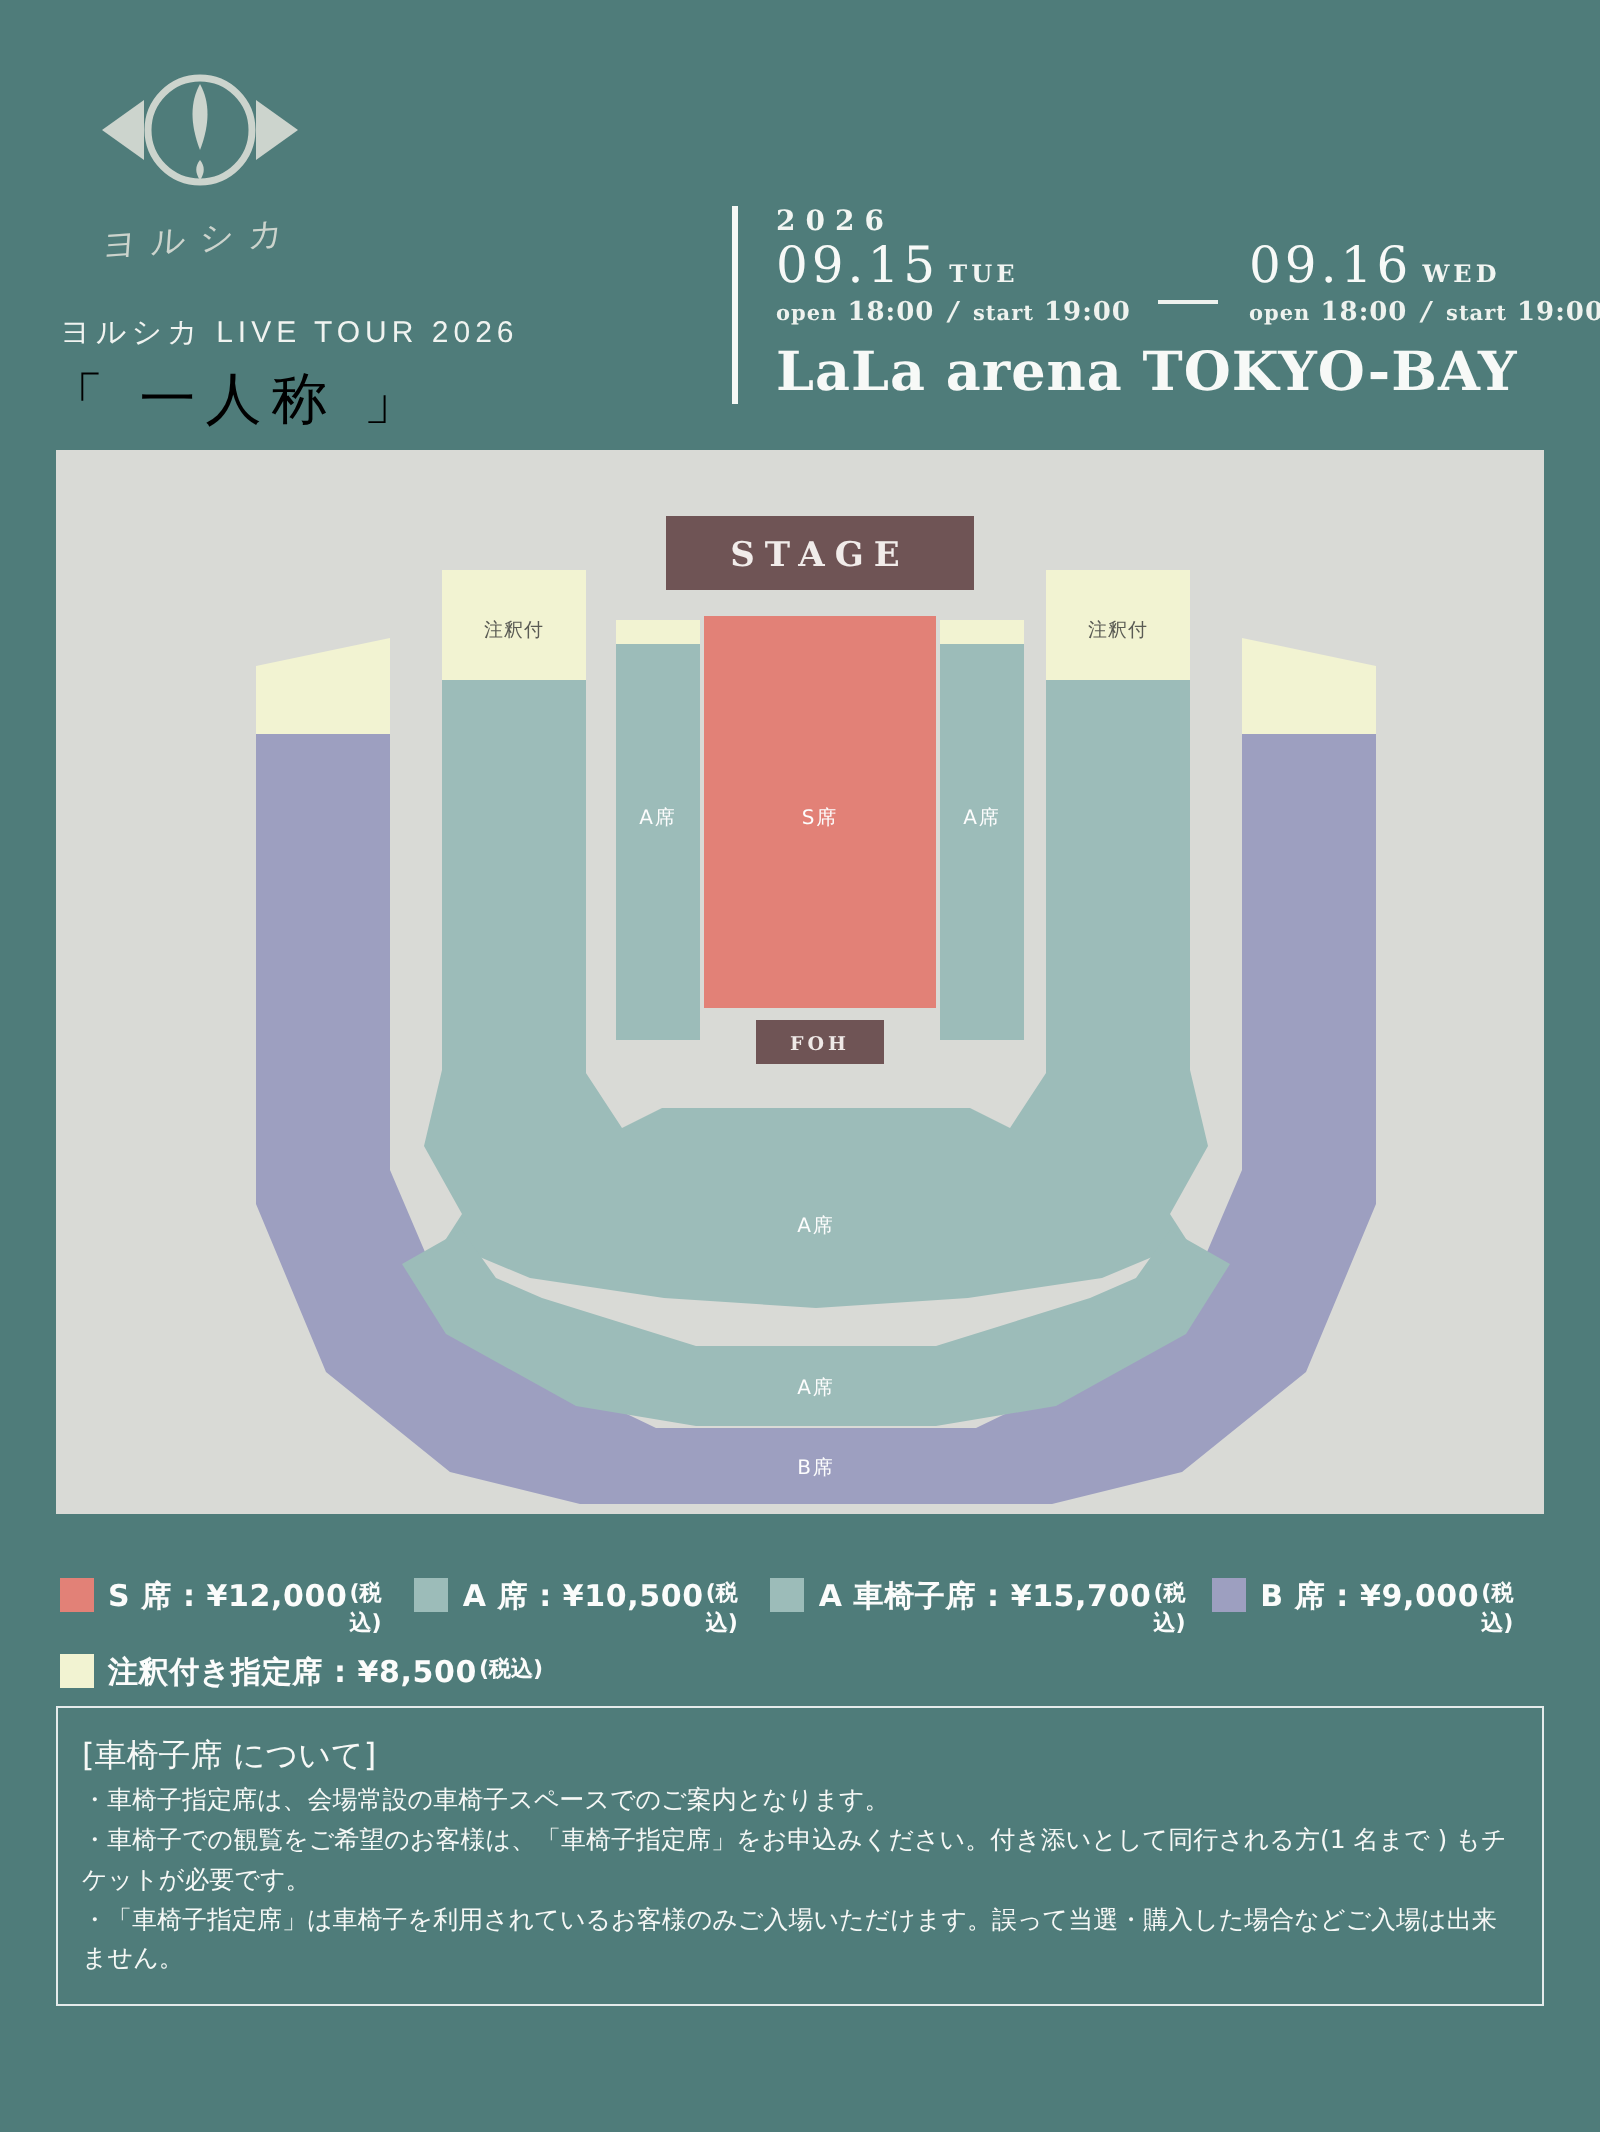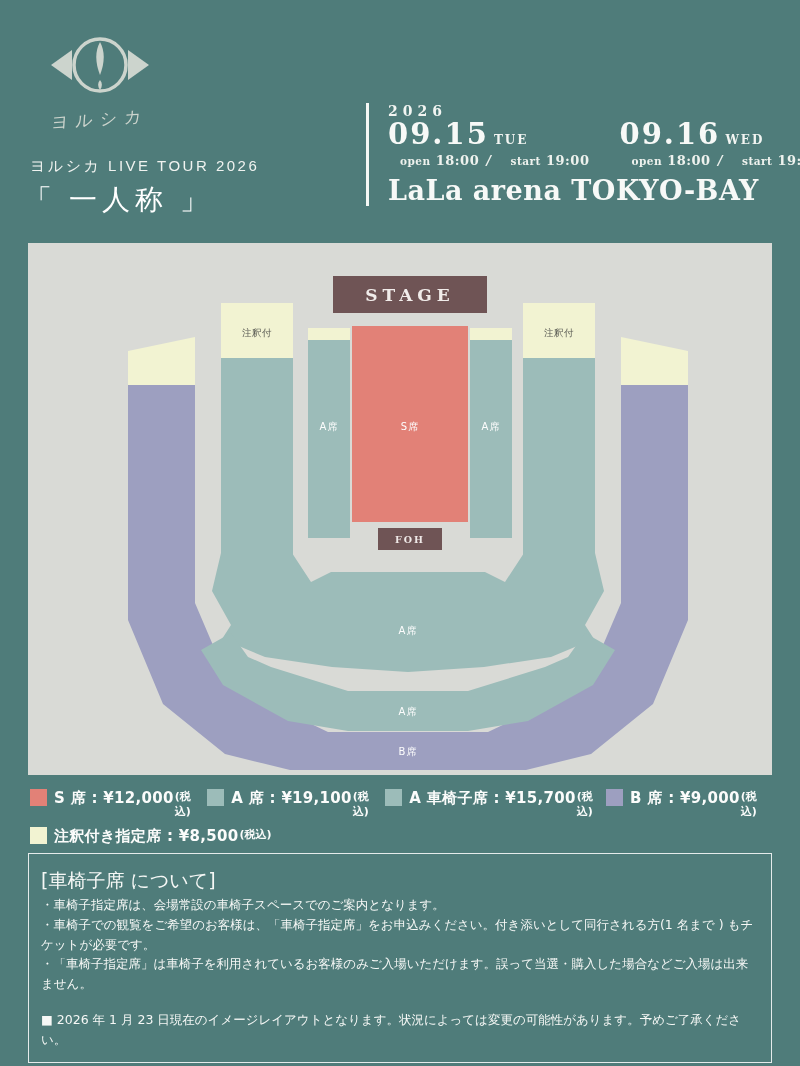--- a/index.html
+++ b/index.html
@@ -16,47 +16,47 @@
     font-size:17px;letter-spacing:7px;color:#ccd4cd;margin-top:4px;
     transform:rotate(-4deg) skewX(-8deg);display:inline-block;
   }
   .tour-label{
     position:absolute;left:30px;top:157px;
     font-family:Liberation Sans, sans-serif;
     font-size:15px;letter-spacing:2.5px;color:#f0f3f0;white-space:nowrap;
   }
   .tour-title{
     position:absolute;left:24px;top:181px;
-    font-family:Liberation Serif, serif;
-    font-size:28px;letter-spacing:5px;color:#ffffff;white-space:nowrap;
+    font-family:Liberation Sans, sans-serif;
+    font-size:28px;letter-spacing:5px;color:#000000;white-space:nowrap;
   }
 
   
   .dates-block{
     position:absolute;left:366px;top:103px;width:414px;
     border-left:3px solid #f5f8f5;padding-left:19px;
     font-family:"DejaVu Serif","Liberation Serif",serif;
   }
   .year{font-size:14px;font-weight:bold;letter-spacing:5px;color:#f2f5f2;}
   .dates-row{display:flex;align-items:flex-start;margin-top:1px;}
   .date-group{white-space:nowrap;}
   .date-line{line-height:1;}
-  .date-big{font-size:29px;font-weight:bold;letter-spacing:2px;color:#f7f9f7;}
+  .date-big{font-size:25px;font-weight:normal;letter-spacing:2px;color:#f7f9f7;}
   .dow{font-size:12px;font-weight:bold;letter-spacing:2px;color:#f2f5f2;}
   .times{font-size:13px;font-weight:bold;letter-spacing:.5px;margin-top:4px;color:#eef2ee;}
-  .times .sm{font-size:10.5px;margin-left:12px;}
+  .times .sm{font-size:10.5px;}
   .times .slash{font-style:italic;padding:0 2px;}
   .date-sep{width:72px;height:2px;background:#eef2ee;margin:30px 16px 0 14px;}
   .venue{
     font-size:27px;font-weight:bold;letter-spacing:.5px;margin-top:7px;
     color:#f7f9f7;white-space:nowrap;
   }
 
   
-  .map{position:absolute;left:28px;top:243px;width:744px;height:532px;}
+  .map{position:absolute;left:28px;top:225px;width:744px;height:532px;}
   .map svg{display:block;}
   .stage-text{font-family:"DejaVu Serif","Liberation Serif",serif;font-weight:bold;
     font-size:17px;letter-spacing:5px;fill:#f1ecea;text-anchor:middle;}
   .foh-text{font-family:"DejaVu Serif","Liberation Serif",serif;font-weight:bold;
     font-size:9.5px;letter-spacing:2px;fill:#efe9e7;text-anchor:middle;}
   .seat-label{font-family:"DejaVu Sans","Liberation Sans",sans-serif;
     font-size:10px;letter-spacing:1px;fill:#fdfdfd;text-anchor:middle;}
   .seat-label-dark{font-family:"DejaVu Sans","Liberation Sans",sans-serif;
     font-size:9.5px;letter-spacing:.5px;fill:#5a5b54;text-anchor:middle;}
 
@@ -67,21 +67,21 @@
   .swatch{width:17px;height:17px;margin-right:7px;flex:none;}
   .ltext{font-size:15px;font-weight:bold;letter-spacing:.3px;white-space:nowrap;color:#fbfcfb;}
   .ltax{font-size:11px;font-weight:bold;margin-left:1px;color:#fbfcfb;}
 
   
   .notes{
     position:absolute;left:28px;top:853px;width:744px;box-sizing:border-box;
     border:1px solid rgba(255,255,255,.85);padding:11px 12px 13px 12px;
     font-size:12.5px;line-height:1.58;color:#f6f8f6;letter-spacing:0;
   }
-  .notes-title{font-size:19px;}
+  .notes-title{font-size:16px;}
   .note-line{}
   .footnote{margin-top:16px;}
 </style>
 </head>
 <body>
 
 <div class="poster">
 
   <div class="logo">
     <svg width="100" height="76" viewBox="0 0 100 76">
@@ -174,21 +174,21 @@
 
   <div class="legend">
     <div class="legend-row">
       <div class="legend-item">
         <span class="swatch" style="background: rgb(226, 129, 119);"></span>
         <span class="ltext">S 席 : ¥12,000</span>
         <span class="ltax">(税込)</span>
       </div>
       <div class="legend-item">
         <span class="swatch" style="background: rgb(156, 188, 185);"></span>
-        <span class="ltext">A 席 : ¥19,100</span>
+        <span class="ltext">A 席 : ¥10,500</span>
         <span class="ltax">(税込)</span>
       </div>
       <div class="legend-item">
         <span class="swatch" style="background: rgb(156, 188, 185);"></span>
         <span class="ltext">A 車椅子席 : ¥15,700</span>
         <span class="ltax">(税込)</span>
       </div>
       <div class="legend-item">
         <span class="swatch" style="background: rgb(157, 159, 192);"></span>
         <span class="ltext">B 席 : ¥9,000</span>
@@ -202,16 +202,15 @@
         <span class="ltax">(税込)</span>
       </div>
     </div>
   </div>
 
   <div class="notes">
     <div class="notes-title">[車椅子席 について]</div>
     <div class="note-line">・車椅子指定席は、会場常設の車椅子スペースでのご案内となります。</div>
     <div class="note-line">・車椅子での観覧をご希望のお客様は、「車椅子指定席」をお申込みください。付き添いとして同行される方(1 名まで ) もチケットが必要です。</div>
     <div class="note-line">・「車椅子指定席」は車椅子を利用されているお客様のみご入場いただけます。誤って当選・購入した場合などご入場は出来ません。</div>
-    <div class="footnote">■ 2026 年 1 月 23 日現在のイメージレイアウトとなります。状況によっては変更の可能性があります。予めご了承ください。</div>
   </div>
 
 </div>
 
 </body></html>

